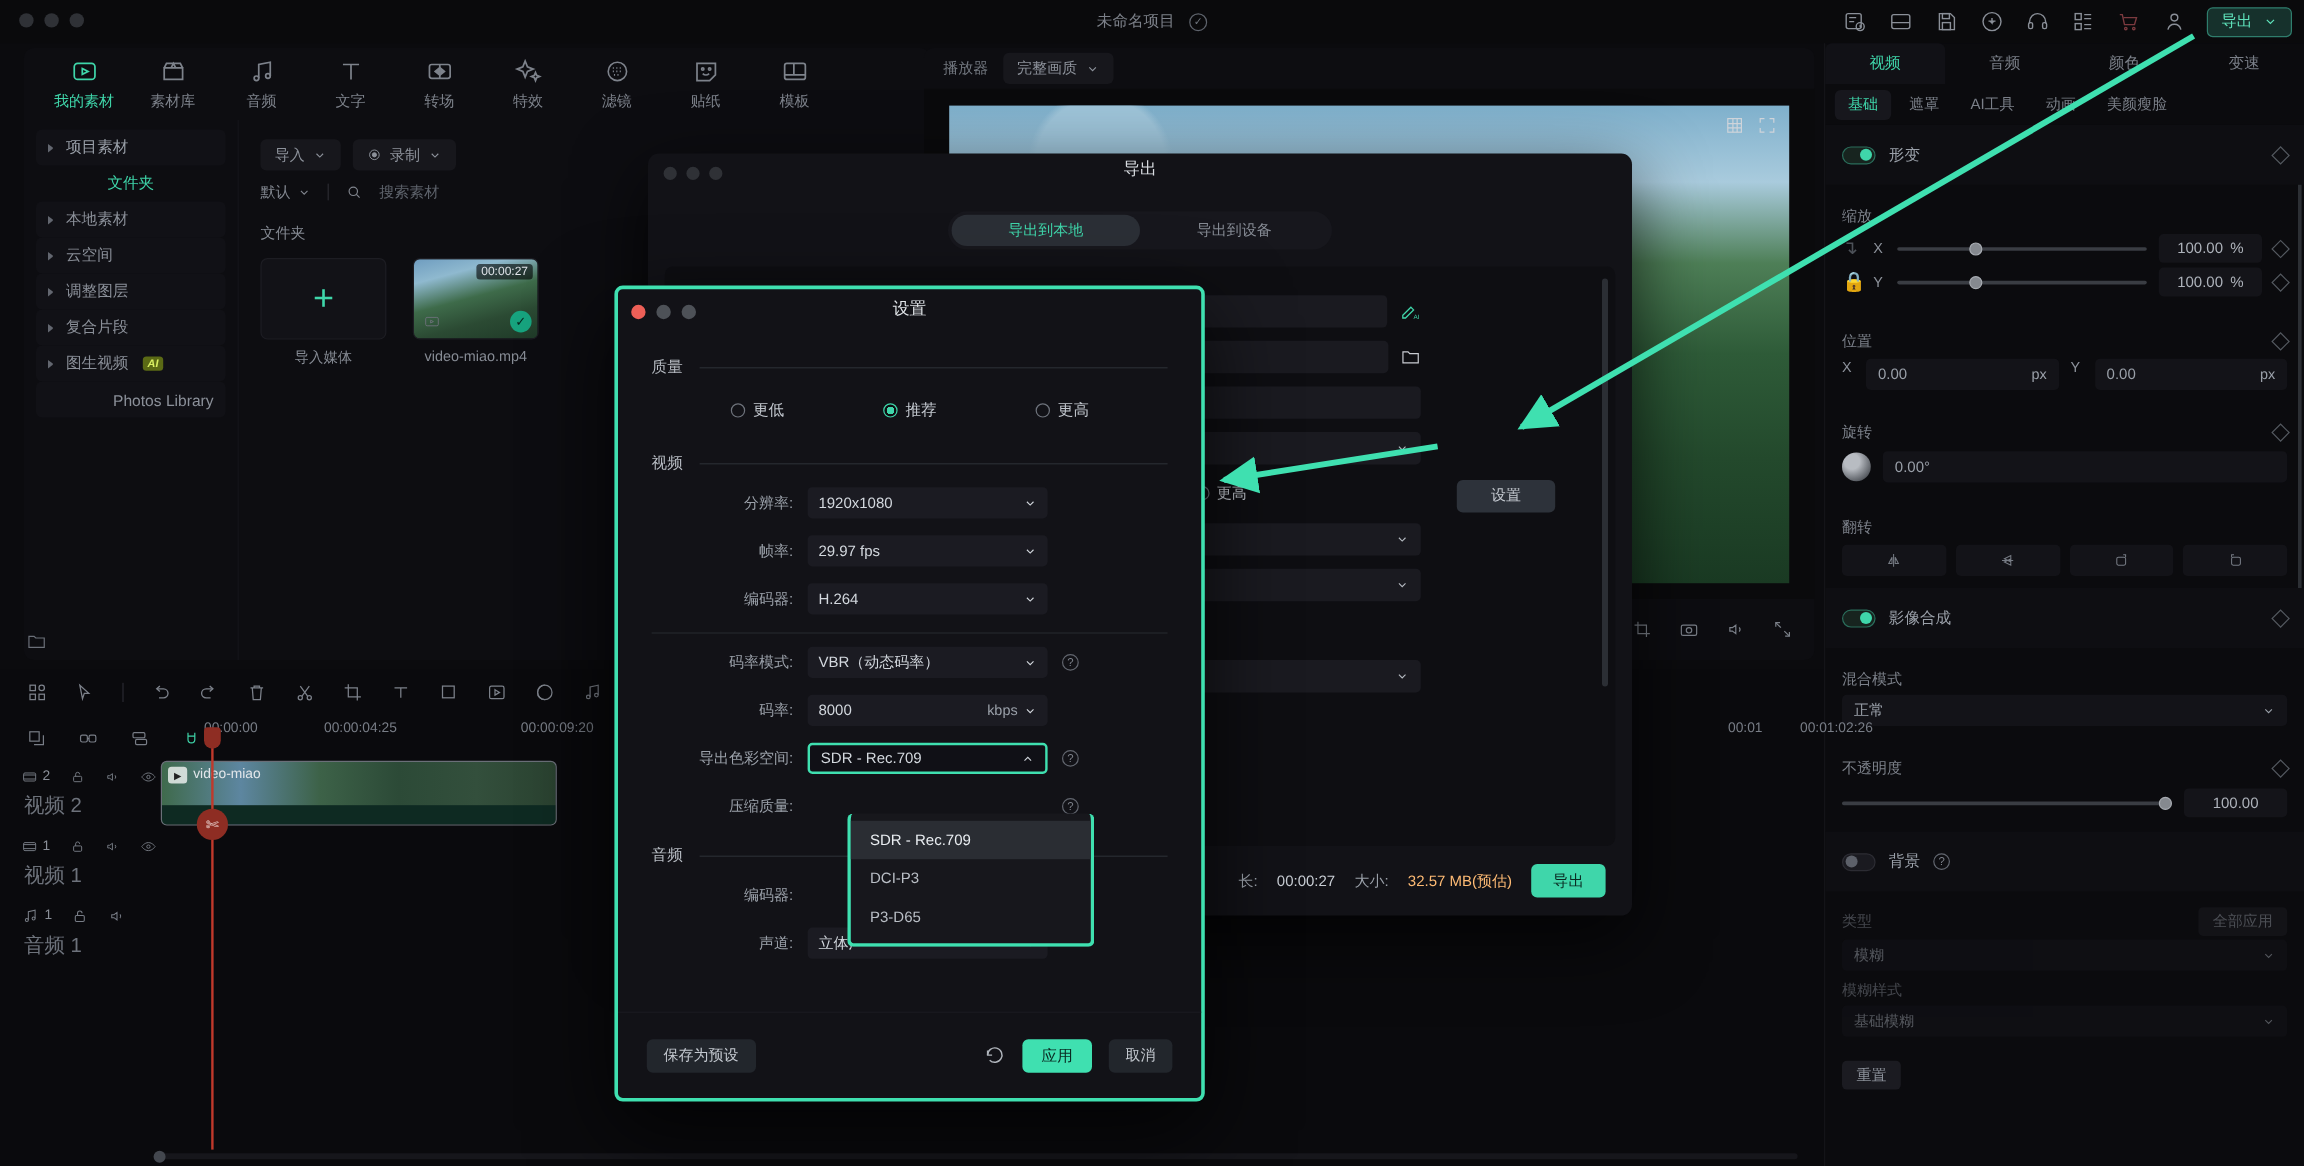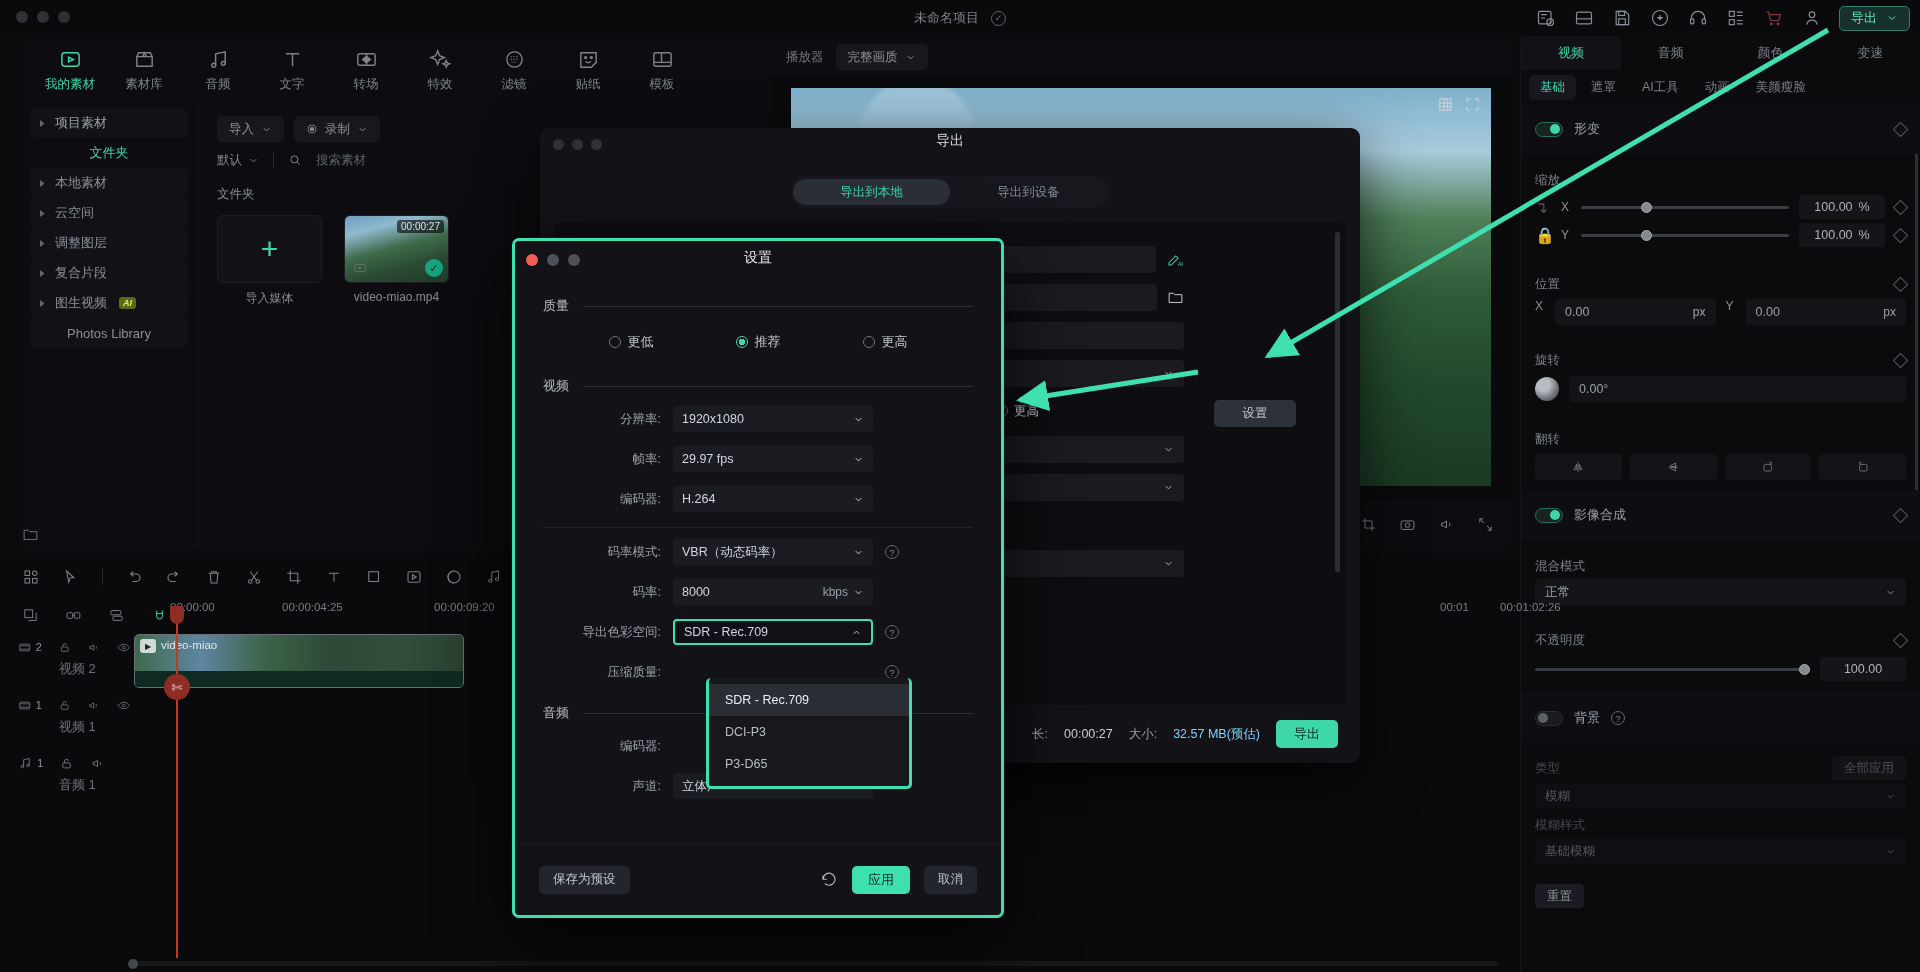--- a/index.html
+++ b/index.html
@@ -140,21 +140,21 @@
   .ruler-icons{ display:flex; gap:26px; padding-left:22px; color:#787d86; }
   .ruler-icons svg{ width:17px;height:17px;}
   .ticks{ position:absolute; left:130px; right:0; top:0; height:38px; }
   .tick-lbl{ position:absolute; top:5px; font-size:11.5px; color:#787d86; white-space:nowrap;}
   .tracks{ position:absolute; left:0; top:76px; width:1520px; bottom:22px; }
   .track-row{ display:flex; align-items:flex-start; height:58px; }
   .tr-head{ width:130px; padding-left:18px; }
   .tr-line1{ display:flex; align-items:center; gap:16px; height:26px; color:#787d86; }
   .tr-line1 svg{ width:15px;height:15px; }
   .tr-num{ font-size:11.5px; color:#8a8f98; margin-left:-12px;}
-  .tr-line2{ font-size:13px; color:#6d727b; padding-left:2px;margin-left:39px; }
+  .tr-line2{ font-size:17px; color:#6d727b; padding-left:2px; }
   .clip{ margin-left:4px; width:330px; height:54px; border:1px solid #6a6f78; border-radius:5px;
     overflow:hidden; position:relative;
     background:linear-gradient(90deg,#3f6a4c,#5d86a0,#3d6248,#2c4a37,#334f3c,#2a4230);}
   .clip-title{ position:absolute; left:26px; top:4px; font-size:11.5px; color:#e2e6ea; }
   .clip-play{ position:absolute; left:5px; top:4px; width:16px;height:14px;border-radius:3px;
     background:rgba(255,255,255,.75); color:#222; font-size:8px; display:flex;align-items:center;justify-content:center;}
   .clip-wave{ position:absolute; left:0; bottom:0; width:100%; height:16px; background:#0e2a22;}
   .playhead{ position:absolute; left:176px; top:62px; bottom:14px; width:1.5px; background:#c0392b; z-index:6;}
   .ph-cap{ position:absolute; left:-6px; top:-14px; width:14px; height:18px; background:#8e2d23;
     border-radius:3px 3px 7px 7px; }
@@ -399,21 +399,21 @@
       </div>
       <div class="tree-row shaded">
         <i class="caret"></i>
         <span>复合片段</span>
       </div>
       <div class="tree-row shaded">
         <i class="caret"></i>
         <span>图生视频</span>
         <span class="ai-badge">AI</span>
       </div>
-      <div class="tree-row shaded" style="justify-content:center">
+      <div class="tree-row shaded" style="justify-content:flex-end">
         <span>Photos Library</span>
       </div>
     </div>
 
     <div class="browser">
       <div class="brow-toolbar">
         <div class="pill">
           <span>导入</span>
           <svg viewBox="0 0 24 24" width="11" height="11" fill="none" stroke="currentColor" stroke-width="2">
               <path d="M6 9l6 6 6-6"></path>
@@ -793,21 +793,21 @@
             <rect x="4" y="5" width="14" height="6" rx="1.5"></rect>
             <rect x="7" y="13" width="13" height="6" rx="1.5"></rect>
           </svg>
         <svg viewBox="0 0 24 24" fill="none" stroke="#3fd6aa" stroke-width="1.4">
             <path d="M8 5v8a4 4 0 008 0V5"></path>
             <path d="M8 9h8"></path>
           </svg>
       </div>
       <div class="ticks">
         <span class="tick-lbl" style="left:40px">00:00:00</span>
-        <span class="tick-lbl" style="left:152px">00:00:04:25</span>
+        <span class="tick-lbl" style="left:140px">00:00:04:25</span>
         <span class="tick-lbl" style="left:304px">00:00:09:20</span>
         <span class="tick-lbl" style="left:456px">00:00:14:15</span>
         <span class="tick-lbl" style="left:608px">00:00:19:10</span>
         <span class="tick-lbl" style="left:760px">00:00:24:05</span>
         <span class="tick-lbl" style="left:1310px">00:01</span>
         <span class="tick-lbl" style="left:1370px">00:01:02:26</span>
       </div>
     </div>
 
     <div class="tracks">
@@ -993,21 +993,21 @@
         </div>
       </div>
       <div class="exp-right-col" style="padding-top:160px">
         <div class="set-btn">设置</div>
       </div>
     </div>
     <div class="exp-foot">
       <span>长:</span>
       <span style="color:#c9ced5">00:00:27</span>
       <span>大小:</span>
-      <span style="color:#7dd3fc">32.57 MB(预估)</span>
+      <span style="color:#fdba74">32.57 MB(预估)</span>
       <span class="exp-go">导出</span>
     </div>
   </div>
 
   <div class="set-dlg">
     <div class="set-tb">
       <div class="set-tl">
         <div class="d" style="background:#ed5f57"></div>
         <div class="d" style="background:#4d5157"></div>
         <div class="d" style="background:#4d5157"></div>

